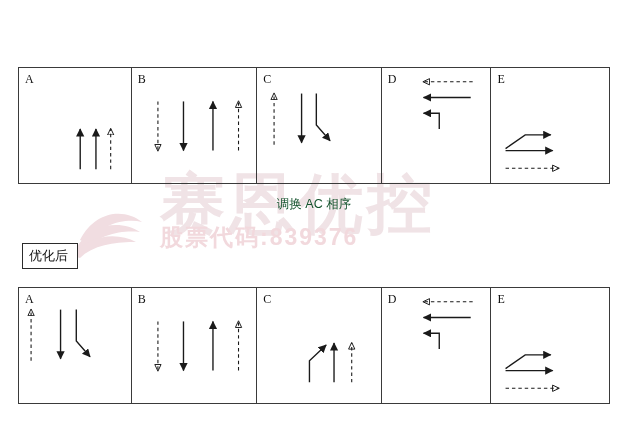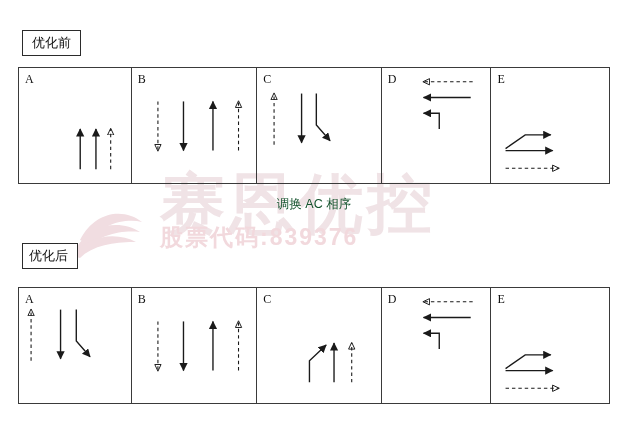--- a/index.html
+++ b/index.html
@@ -99,21 +99,20 @@
       <g fill="currentColor">
         <path d="M10 40 C25 10, 55 8, 72 22 C55 18, 30 24, 18 44 Z"></path>
         <path d="M6 48 C22 22, 52 20, 70 32 C52 30, 28 34, 14 52 Z"></path>
         <path d="M2 56 C18 34, 48 32, 66 42 C48 42, 24 44, 10 58 Z"></path>
       </g>
     </svg>
     <div class="wm-big">赛恩优控</div>
     <div class="wm-sub">股票代码:839376</div>
   </div>
 
-  <div class="tag tag-before">优化前</div>
 
   <div class="strip strip-before">
 
     <div class="cell" style="width:113px;">
       <span class="cell-label">A</span>
       <svg viewBox="0 0 113 117">
         <defs>
           <marker id="sh" markerWidth="7" markerHeight="7" refX="5.5" refY="3" orient="auto">
             <path d="M0,0 L6,3 L0,6 z" fill="#1a1a1a"></path>
           </marker>

